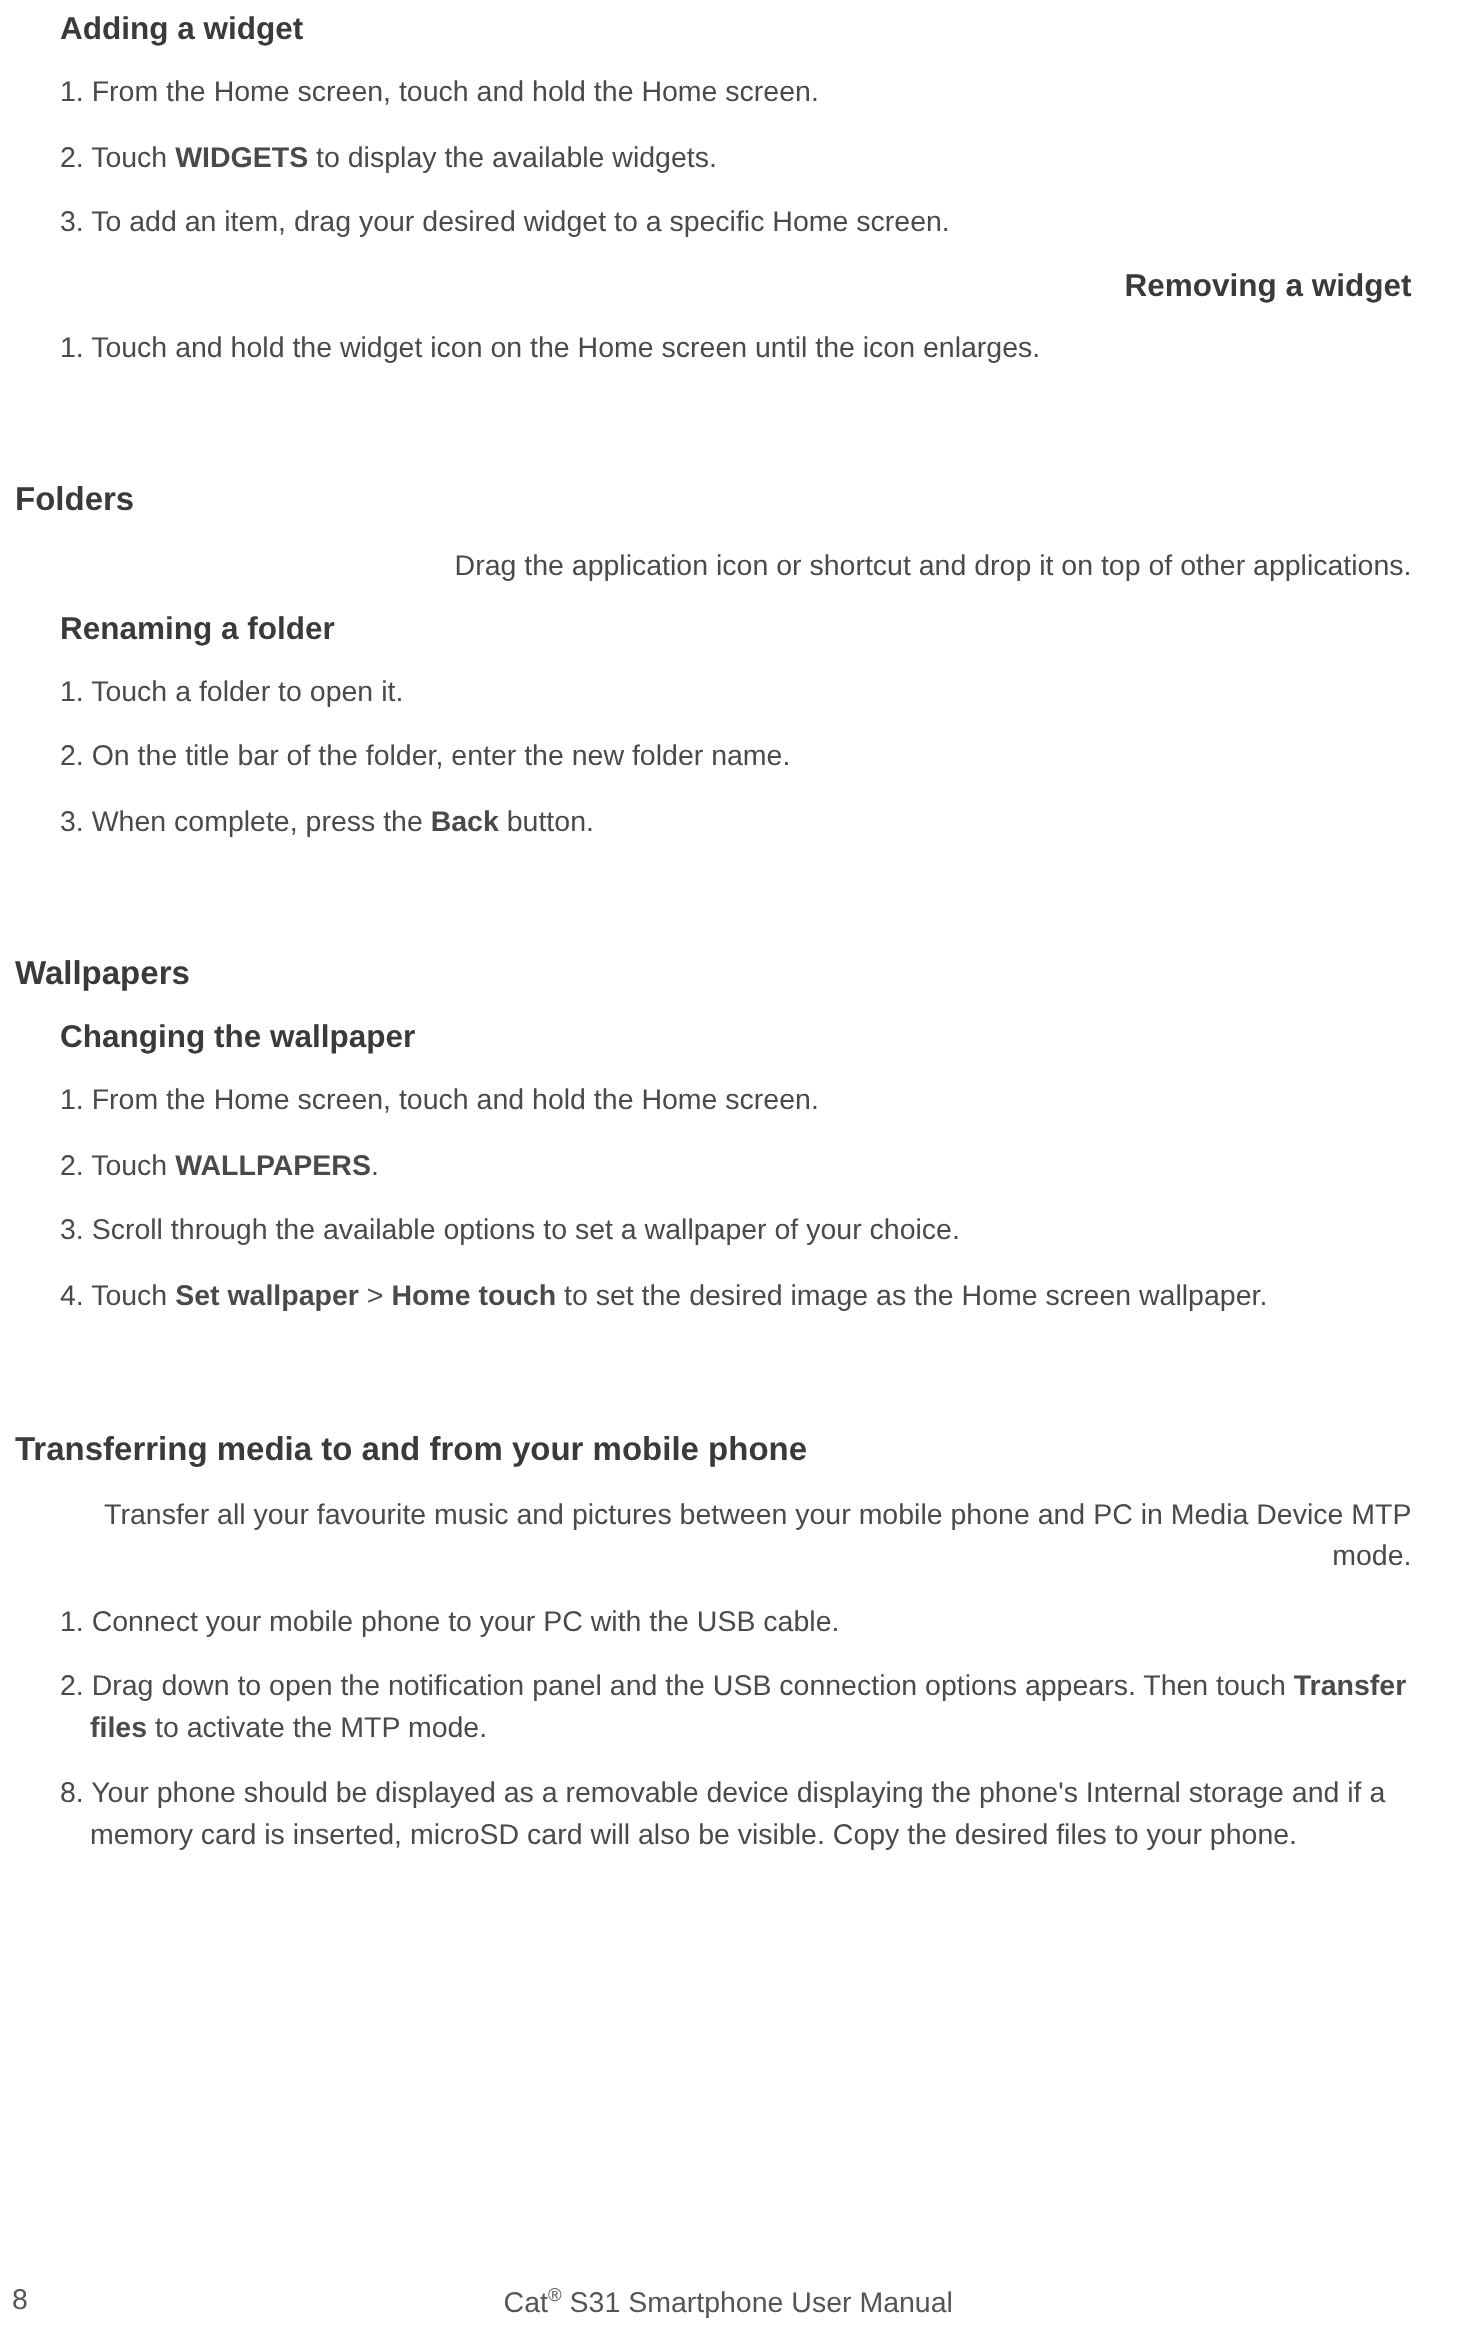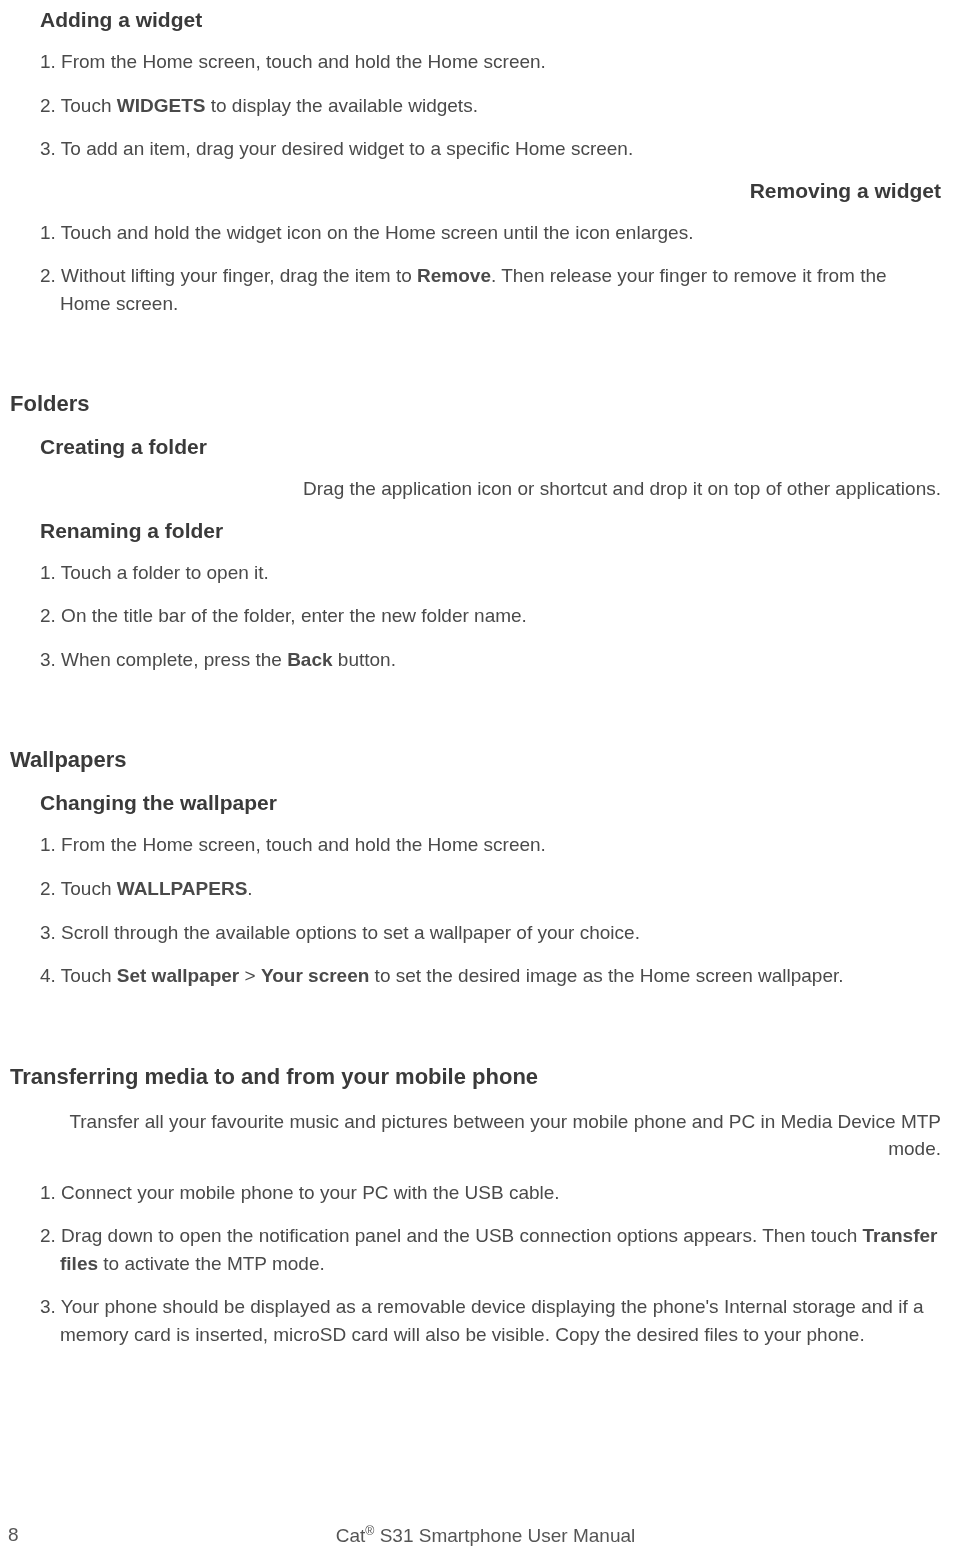--- a/index.html
+++ b/index.html
@@ -73,59 +73,55 @@
 
   <div class="h3" style="margin-top:8px;">Adding a widget</div>
   <div class="list-item">1. From the Home screen, touch and hold the Home screen.</div>
   <div class="list-item">
     <span>2. Touch </span><span class="bold">WIDGETS</span><span> to display the available widgets.</span>
   </div>
   <div class="list-item">3. To add an item, drag your desired widget to a specific Home screen.</div>
 
   <div class="h3" style="margin-top:12px;text-align:right;">Removing a widget</div>
   <div class="list-item">1. Touch and hold the widget icon on the Home screen until the icon enlarges.</div>
-  <div class="list-item">
-    <span>2. Without lifting your finger, drag the item to </span><span class="bold">Remove</span><span>. Then release your finger to remove it from the Home screen.</span>
-  </div>
 
   <div class="section-gap"></div>
 
   <div class="h2">Folders</div>
-  <div class="h3">Creating a folder</div>
   <div class="para">Drag the application icon or shortcut and drop it on top of other applications.</div>
 
   <div class="h3" style="margin-top:14px;">Renaming a folder</div>
   <div class="list-item">1. Touch a folder to open it.</div>
   <div class="list-item">2. On the title bar of the folder, enter the new folder name.</div>
   <div class="list-item">
     <span>3. When complete, press the </span><span class="bold">Back</span><span> button.</span>
   </div>
 
   <div class="section-gap"></div>
 
   <div class="h2">Wallpapers</div>
   <div class="h3">Changing the wallpaper</div>
   <div class="list-item">1. From the Home screen, touch and hold the Home screen.</div>
   <div class="list-item">
     <span>2. Touch </span><span class="bold">WALLPAPERS</span><span>.</span>
   </div>
   <div class="list-item">3. Scroll through the available options to set a wallpaper of your choice.</div>
   <div class="list-item">
-    <span>4. Touch </span><span class="bold">Set wallpaper</span><span> &gt; </span><span class="bold">Your screen</span><span> to set the desired image as the Home screen wallpaper.</span>
+    <span>4. Touch </span><span class="bold">Set wallpaper</span><span> &gt; </span><span class="bold">Home touch</span><span> to set the desired image as the Home screen wallpaper.</span>
   </div>
 
   <div class="section-gap"></div>
 
   <div class="h2">Transferring media to and from your mobile phone</div>
   <div class="para">Transfer all your favourite music and pictures between your mobile phone and PC in Media Device MTP mode.</div>
   <div class="list-item">1. Connect your mobile phone to your PC with the USB cable.</div>
   <div class="list-item">
     <span>2. Drag down to open the notification panel and the USB connection options appears. Then touch </span><span class="bold">Transfer files</span><span> to activate the MTP mode.</span>
   </div>
-  <div class="list-item">3. Your phone should be displayed as a removable device displaying the phone's Internal storage and if a memory card is inserted, microSD card will also be visible. Copy the desired files to your phone.</div>
+  <div class="list-item">8. Your phone should be displayed as a removable device displaying the phone's Internal storage and if a memory card is inserted, microSD card will also be visible. Copy the desired files to your phone.</div>
 
 </div>
 
 <div class="footer">
   <span class="page-num">8</span>
   <span class="footer-title">
     <span>Cat</span><sup>®</sup><span> S31 Smartphone User Manual</span>
   </span>
 </div>
 

